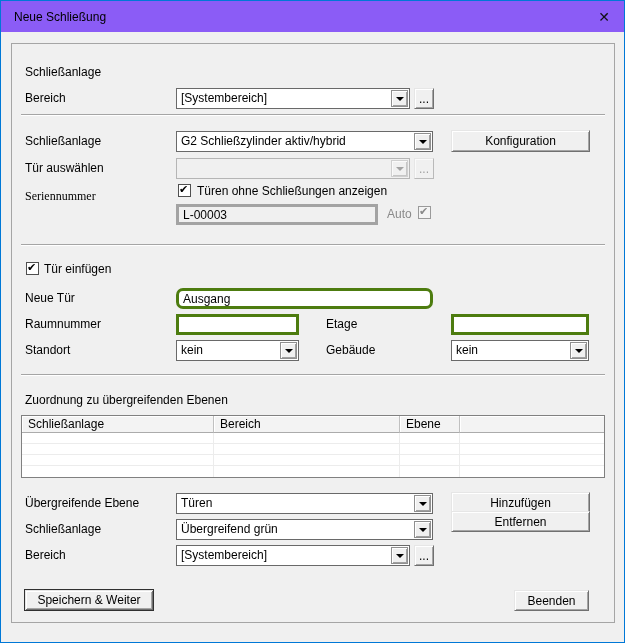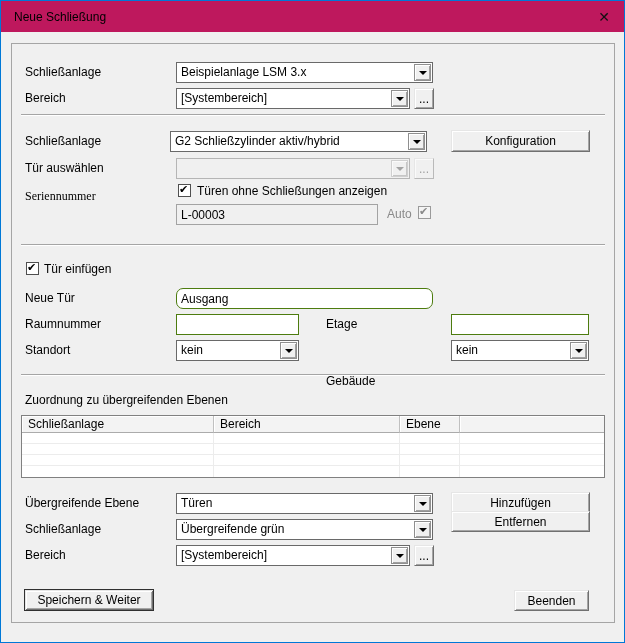--- a/index.html
+++ b/index.html
@@ -2,35 +2,35 @@
 <html><head>
 <meta charset="utf-8">
 <style>
   html,body{margin:0;padding:0;background:#d4d4d4;}
   *{box-sizing:border-box;}
   .window{
     position:relative;width:625px;height:643px;background:#f0f0f0;
     border:1px solid #0078d7;overflow:hidden;
     font-family:"Liberation Sans","DejaVu Sans",sans-serif;font-size:12px;color:#000;
   }
-  .titlebar{position:absolute;left:0;top:0;width:623px;height:31px;background:#be185d;}
+  .titlebar{position:absolute;left:0;top:0;width:623px;height:31px;background:#8b5cf6;}
   .title{position:absolute;left:13px;top:9px;font-size:12px;white-space:nowrap;}
   .closebtn{position:absolute;right:5px;top:3px;width:30px;height:25px;display:flex;align-items:center;justify-content:center;font-size:14px;color:#111;cursor:default;}
   .panel{position:absolute;left:10px;top:42px;width:604px;height:580px;border:1px solid #a5a5a5;background:#f0f0f0;}
   .lbl{position:absolute;line-height:14px;white-space:nowrap;}
   .lbl.dis{color:#8a8a8a;}
   .sep{position:absolute;left:20px;width:584px;height:0;border-top:1px solid #a5a5a5;border-bottom:1px solid #ffffff;}
   .combo{position:absolute;height:21px;background:#fff;border:1px solid #696969;}
   .combo .val{position:absolute;left:0;top:0;right:19px;bottom:0;padding:2px 0 0 4px;white-space:nowrap;overflow:hidden;}
   .combo .dd{position:absolute;right:1px;top:1px;bottom:1px;width:17px;background:#f0f0f0;border:1px solid #8f8f8f;box-shadow:inset 1px 1px 0 #fff,inset -1px -1px 0 #a0a0a0;display:flex;align-items:center;justify-content:center;}
   .tri{width:0;height:0;border-left:4px solid transparent;border-right:4px solid transparent;border-top:4px solid #000;margin-top:1px;}
   .combo.disabled{background:#f0f0f0;border-color:#b5b5b5;}
   .combo.disabled .dd{border-color:#cfcfcf;box-shadow:inset 1px 1px 0 #fafafa,inset -1px -1px 0 #c6c6c6;}
   .combo.disabled .tri{border-top-color:#a3a3a3;}
-  .txt{position:absolute;height:21px;background:#fff;border:1px solid #4d7c0f;font:12px "Liberation Sans","DejaVu Sans",sans-serif;padding:0 4px;color:#000;outline:none;}
+  .txt{position:absolute;height:21px;background:#fff;border:3px solid #4d7c0f;font:12px "Liberation Sans","DejaVu Sans",sans-serif;padding:0 4px;color:#000;outline:none;}
   .txt.dis{background:#f0f0f0;border-color:#a3a3a3;}
   .btn{position:absolute;background:#f0f0f0;border:1px solid;border-color:#e6e6e6 #707070 #707070 #e6e6e6;box-shadow:inset 1px 1px 0 #ffffff,inset -1px -1px 0 #a5a5a5;display:flex;align-items:center;justify-content:center;font-size:12px;cursor:default;white-space:nowrap;}
   .btn.default{border:1px solid #303030;box-shadow:inset 1px 1px 0 #e6e6e6,inset -1px -1px 0 #707070,inset 2px 2px 0 #ffffff,inset -2px -2px 0 #a5a5a5;}
   .btn.dis{color:#9f9f9f;border-color:#e6e6e6 #b9b9b9 #b9b9b9 #e6e6e6;box-shadow:inset 1px 1px 0 #fafafa;}
   .checkbox{position:absolute;width:13px;height:13px;background:#fff;border:1px solid #4f4f4f;}
   .checkbox.checked::after{content:"✔";position:absolute;left:0px;top:-2px;font-size:11px;color:#000;}
   .checkbox.disabled{background:#f4f4f4;border-color:#9a9a9a;}
   .checkbox.disabled.checked::after{color:#8a8a8a;}
   .grid{position:absolute;left:20px;top:414px;width:584px;height:63px;background:#fff;border:1px solid #808080;}
   .grid-header{display:flex;height:17px;}
@@ -47,40 +47,34 @@
   <div class="titlebar">
     <div class="title">Neue Schließung</div>
     <div class="closebtn">
       <span>✕</span>
     </div>
   </div>
 
   <div class="panel"></div>
 
   <div class="lbl" style="left:24px;top:64px;">Schließanlage</div>
-  <div class="combo" style="left:175px;top:61px;width:257px;">
-    <div class="val">Beispielanlage LSM 3.x</div>
-    <div class="dd">
-        <div class="tri"></div>
-      </div>
-  </div>
 
   <div class="lbl" style="left:24px;top:90px;">Bereich</div>
   <div class="combo" style="left:175px;top:87px;width:234px;">
     <div class="val">[Systembereich]</div>
     <div class="dd">
         <div class="tri"></div>
       </div>
   </div>
   <div class="btn" style="left:413px;top:87px;width:20px;height:21px;">...</div>
 
   <div class="sep" style="top:113px;"></div>
 
   <div class="lbl" style="left:24px;top:133px;">Schließanlage</div>
-  <div class="combo" style="left:169px;top:130px;width:257px;">
+  <div class="combo" style="left:175px;top:130px;width:257px;">
     <div class="val">G2 Schließzylinder aktiv/hybrid</div>
     <div class="dd">
         <div class="tri"></div>
       </div>
   </div>
   <div class="btn" style="left:450px;top:129px;width:139px;height:22px;">Konfiguration</div>
 
   <div class="lbl" style="left:24px;top:160px;">Tür auswählen</div>
   <div class="combo disabled" style="left:175px;top:157px;width:234px;">
     <div class="val"></div>
@@ -111,21 +105,21 @@
   <div class="lbl" style="left:325px;top:316px;">Etage</div>
   <input class="txt" style="left: 450px; top: 313px; width: 138px;" value="">
 
   <div class="lbl" style="left:24px;top:342px;">Standort</div>
   <div class="combo" style="left:175px;top:339px;width:123px;">
     <div class="val">kein</div>
     <div class="dd">
         <div class="tri"></div>
       </div>
   </div>
-  <div class="lbl" style="left:325px;top:342px;margin-top:31px;">Gebäude</div>
+  <div class="lbl" style="left:325px;top:342px;">Gebäude</div>
   <div class="combo" style="left:450px;top:339px;width:138px;">
     <div class="val">kein</div>
     <div class="dd">
         <div class="tri"></div>
       </div>
   </div>
 
   <div class="sep" style="top:373px;"></div>
 
   <div class="lbl" style="left:24px;top:392px;">Zuordnung zu übergreifenden Ebenen</div>
@@ -167,21 +161,21 @@
   <div class="combo" style="left:175px;top:492px;width:257px;">
     <div class="val">Türen</div>
     <div class="dd">
         <div class="tri"></div>
       </div>
   </div>
   <div class="btn" style="left:450px;top:491px;width:139px;height:21px;">Hinzufügen</div>
 
   <div class="lbl" style="left:24px;top:521px;">Schließanlage</div>
   <div class="combo" style="left:175px;top:518px;width:257px;">
-    <div class="val">Übergreifende grün</div>
+    <div class="val">Übergreifend grün</div>
     <div class="dd">
         <div class="tri"></div>
       </div>
   </div>
   <div class="btn" style="left:450px;top:492px;width:139px;height:21px;margin-top:18px;">Entfernen</div>
 
   <div class="lbl" style="left:24px;top:547px;">Bereich</div>
   <div class="combo" style="left:175px;top:544px;width:234px;">
     <div class="val">[Systembereich]</div>
     <div class="dd">

